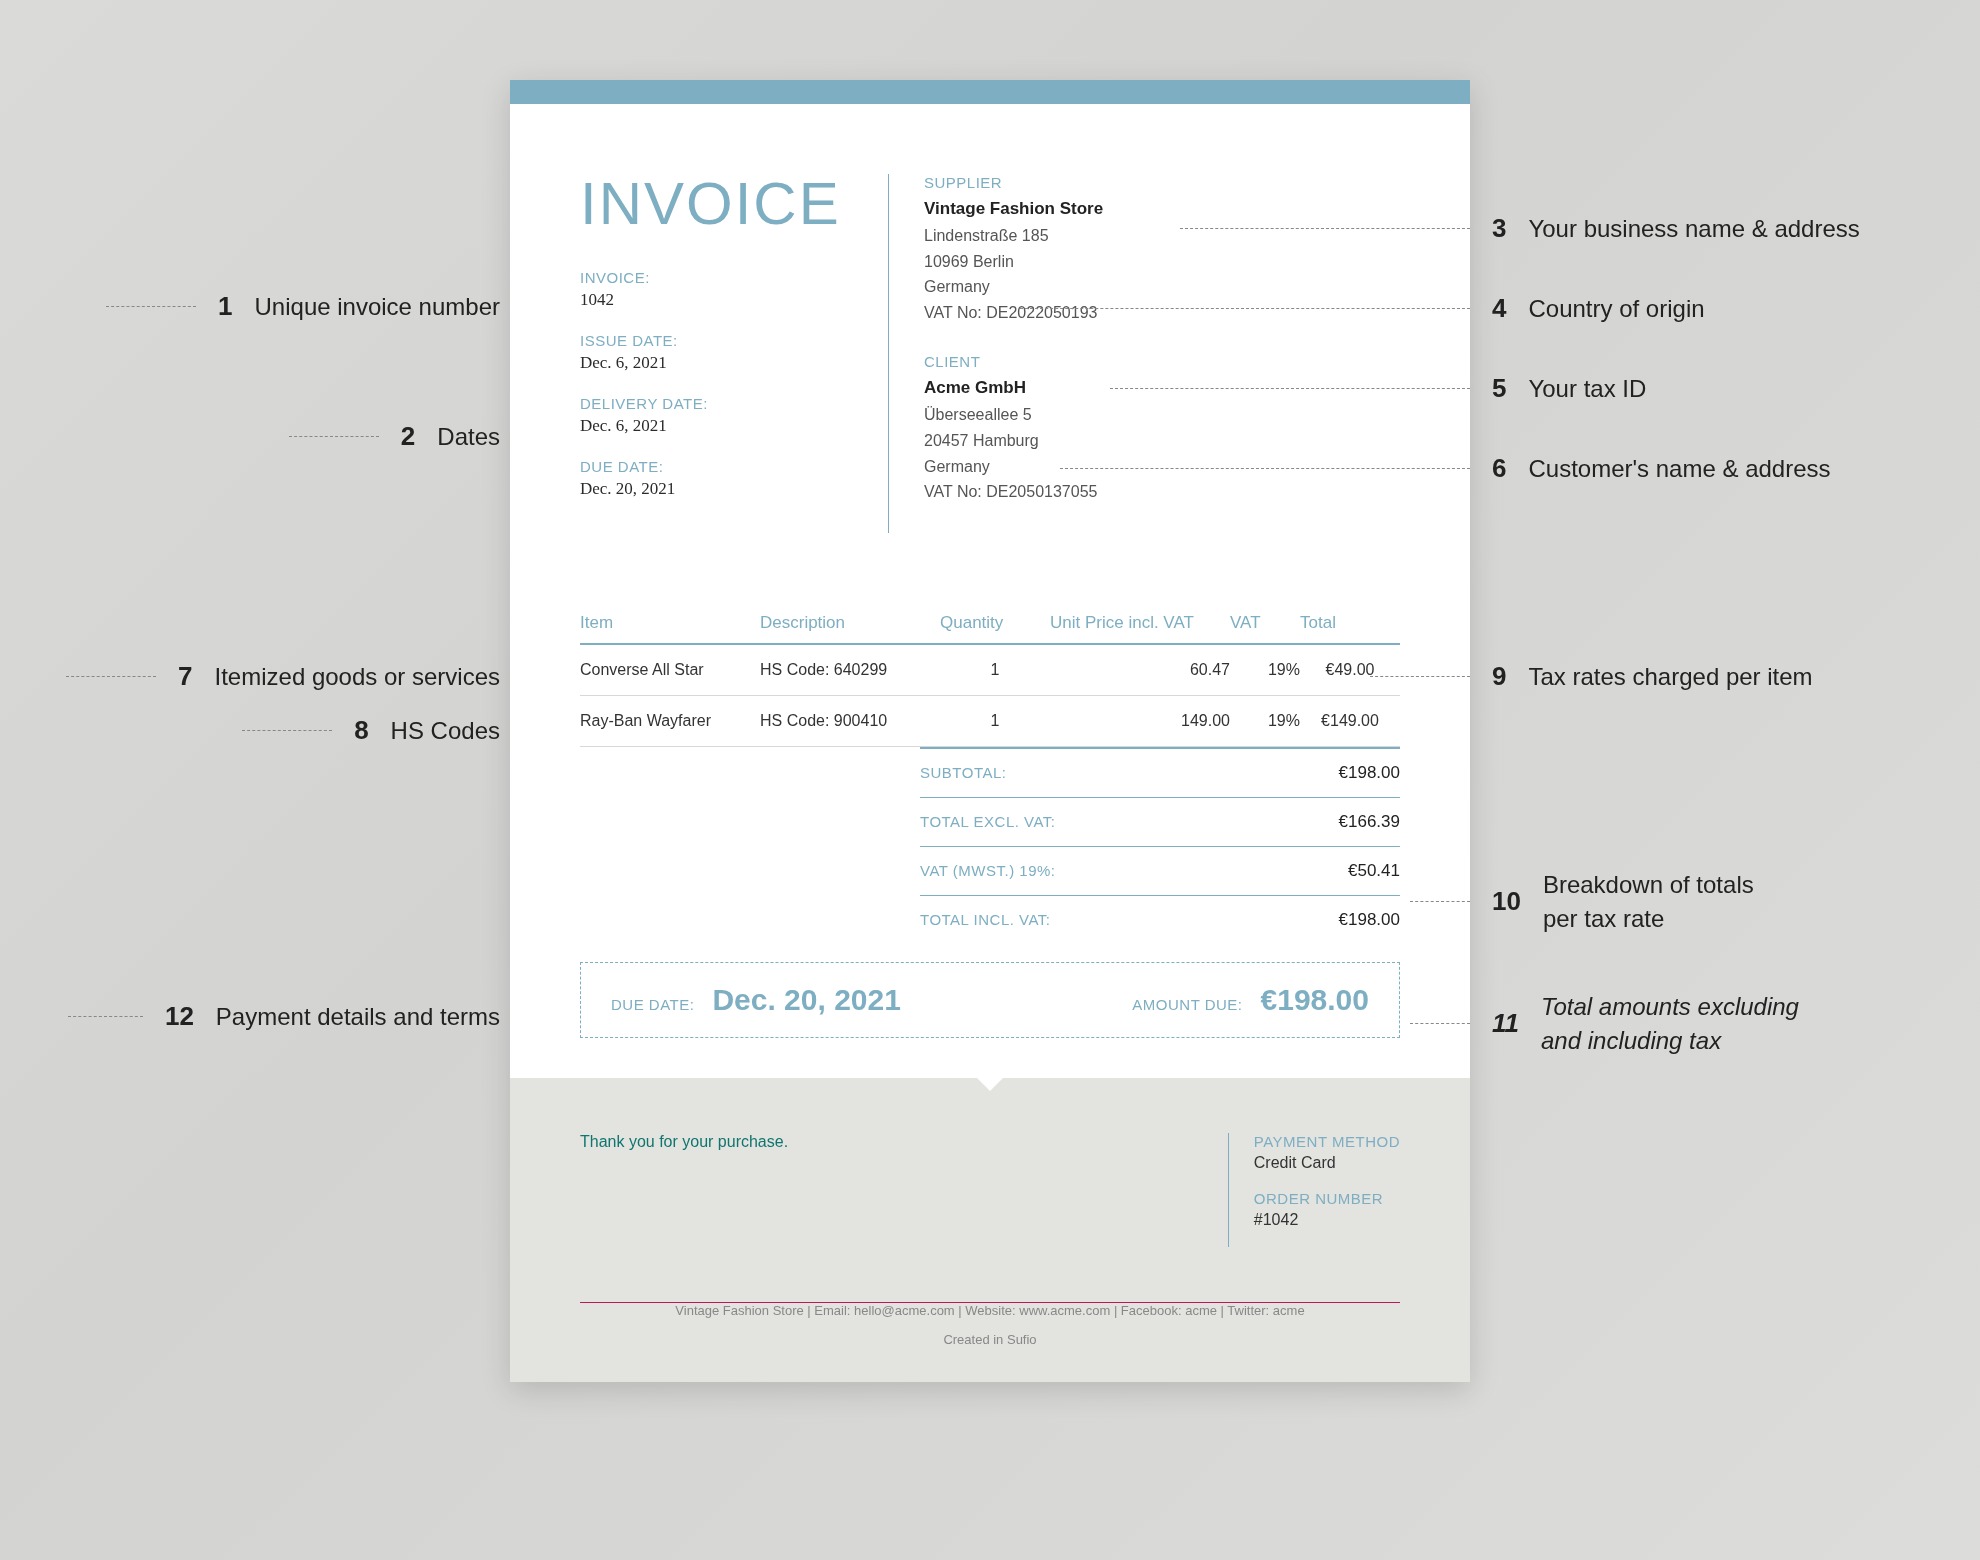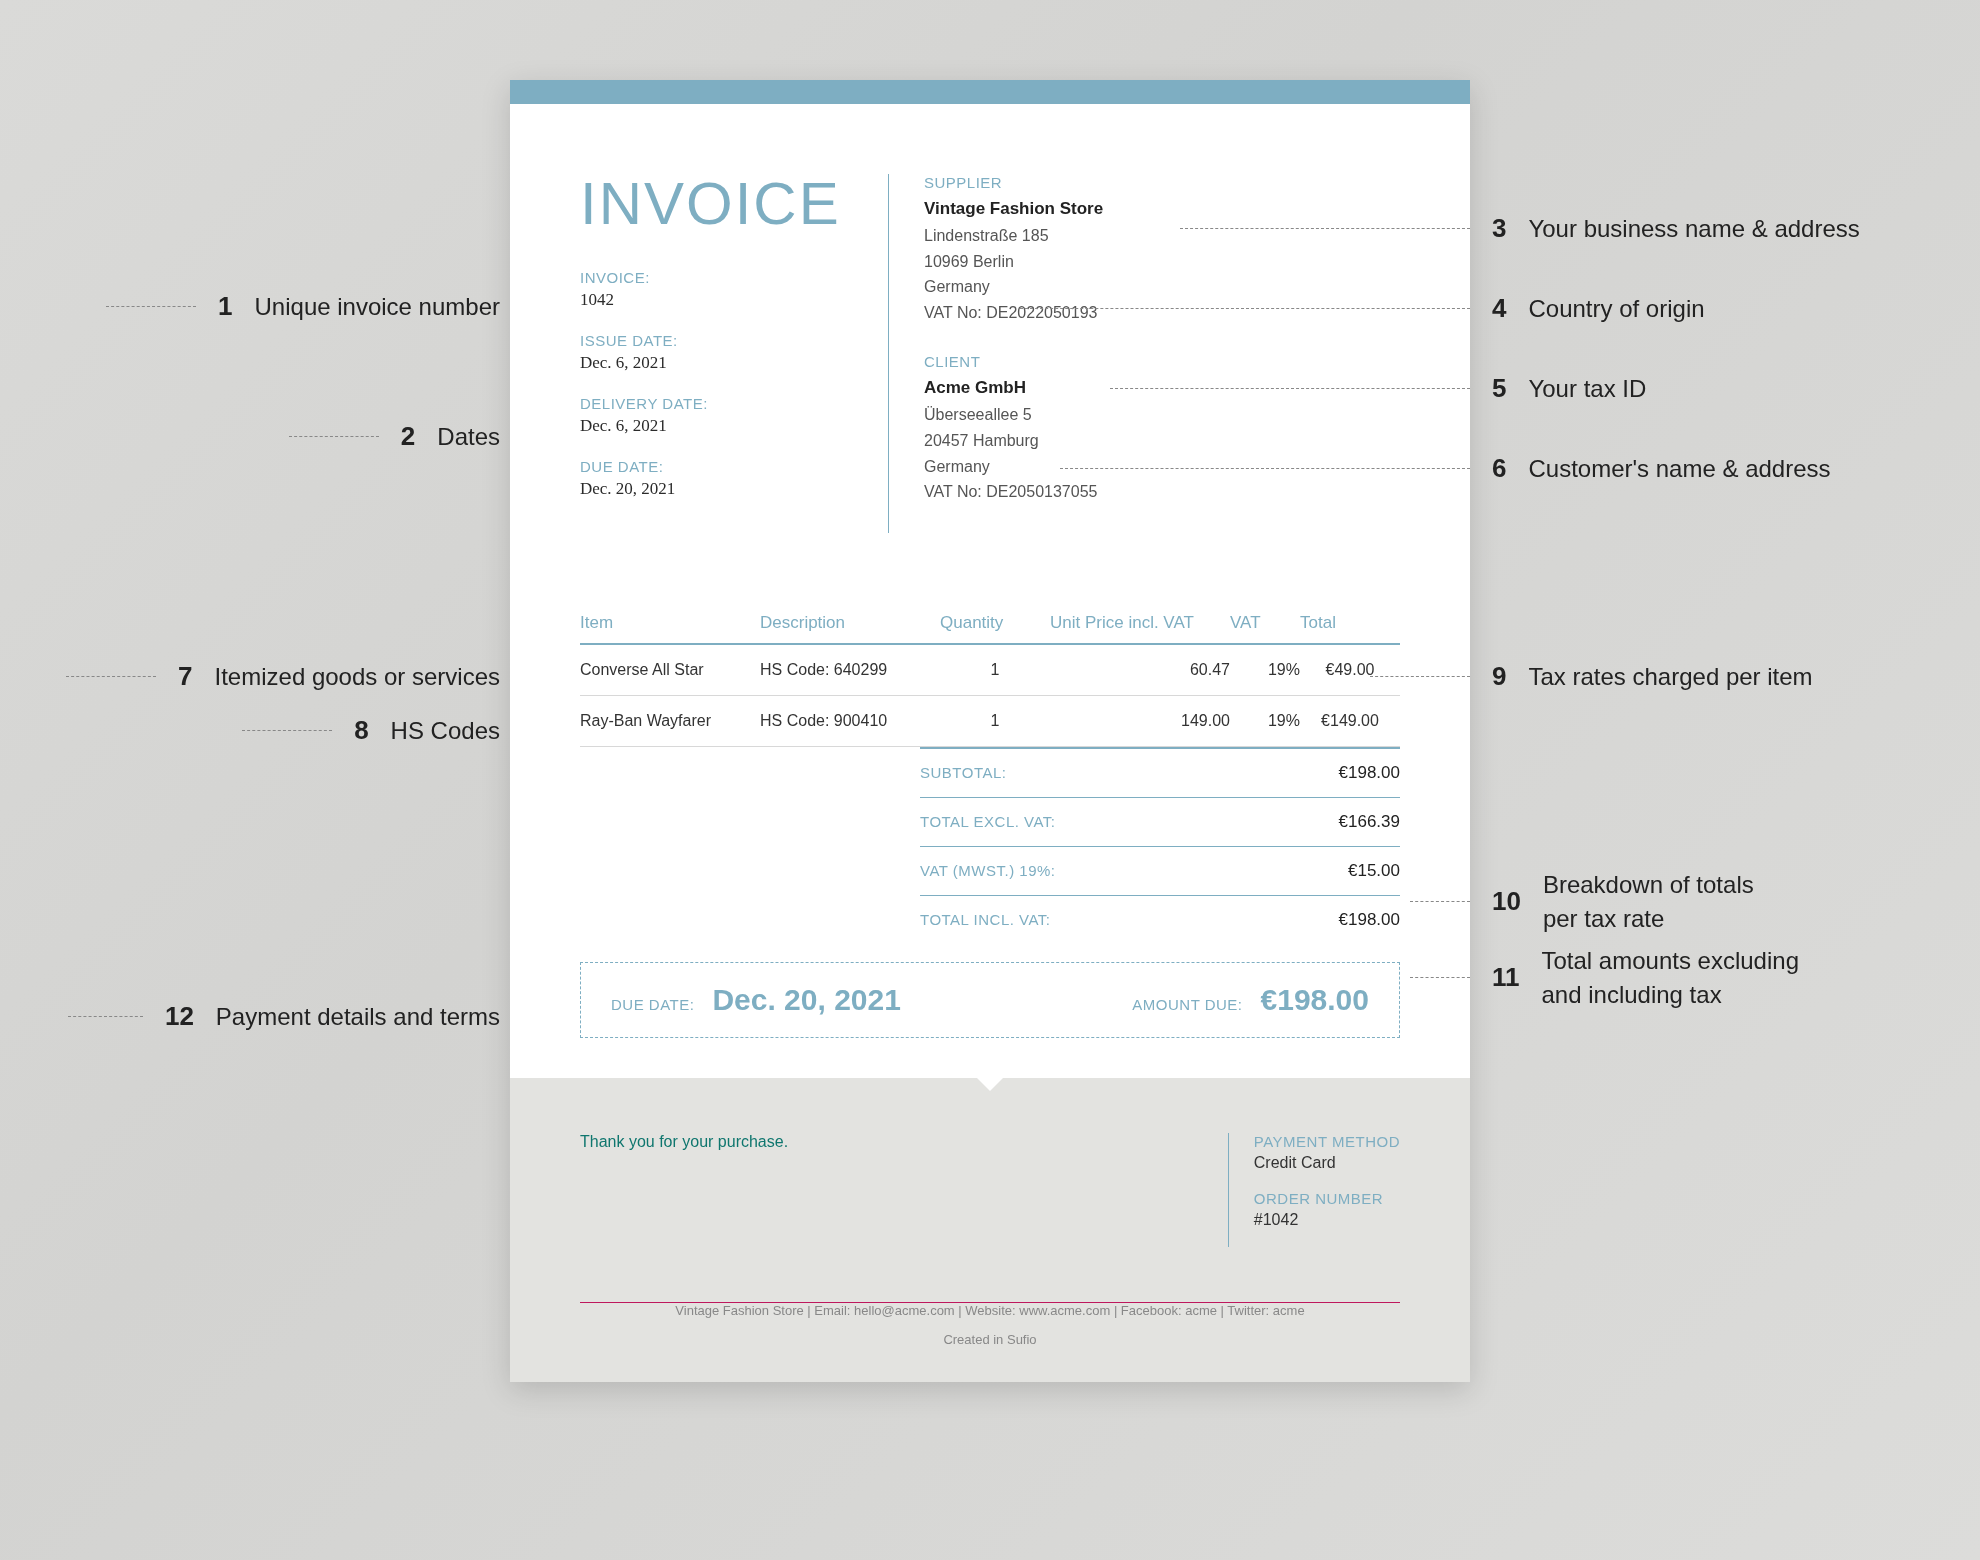--- a/index.html
+++ b/index.html
@@ -240,21 +240,21 @@
       <div class="total-row">
         <span class="total-label">SUBTOTAL:</span>
         <span class="total-val">€198.00</span>
       </div>
       <div class="total-row">
         <span class="total-label">TOTAL EXCL. VAT:</span>
         <span class="total-val">€166.39</span>
       </div>
       <div class="total-row">
         <span class="total-label">VAT (MWST.) 19%:</span>
-        <span class="total-val">€15.00</span>
+        <span class="total-val">€50.41</span>
       </div>
       <div class="total-row">
         <span class="total-label">TOTAL INCL. VAT:</span>
         <span class="total-val">€198.00</span>
       </div>
     </div>
 
     <div class="due-box">
       <div class="due-left">
         <span class="due-label">DUE DATE:</span>
@@ -340,20 +340,20 @@
   <span class="annot-text">Tax rates charged per item</span>
 </div>
 <div class="annot" style="left:1410px; top:868px;">
   <span class="annot-line" style="width:60px;"></span>
   <span class="annot-num">10</span>
   <span class="annot-text">
     <span>Breakdown of totals</span>
     <span class="sub">per tax rate</span>
   </span>
 </div>
-<div class="annot" style="left:1410px; top:944px;">
+<div class="annot" style="left:1410px; top:990px;font-style:italic;">
   <span class="annot-line" style="width:60px;"></span>
   <span class="annot-num">11</span>
   <span class="annot-text">
     <span>Total amounts excluding</span>
     <span class="sub">and including tax</span>
   </span>
 </div>
 
 </body></html>

